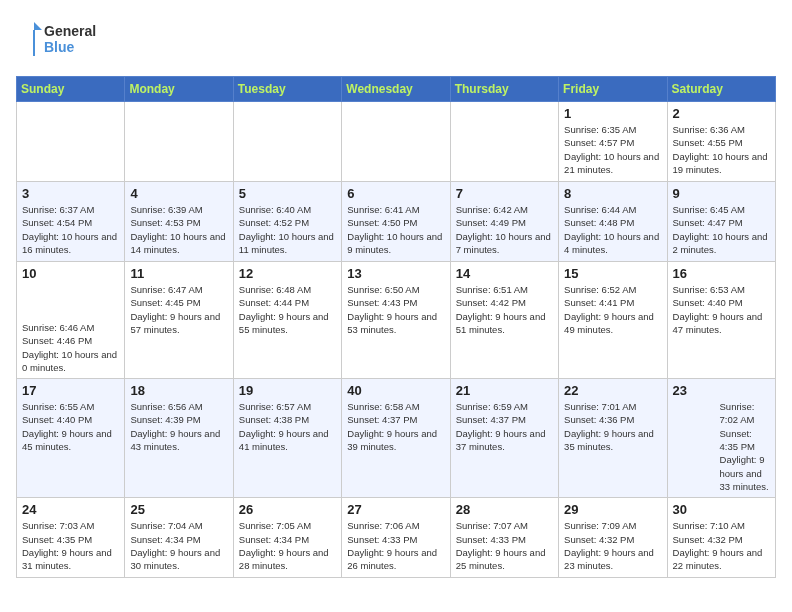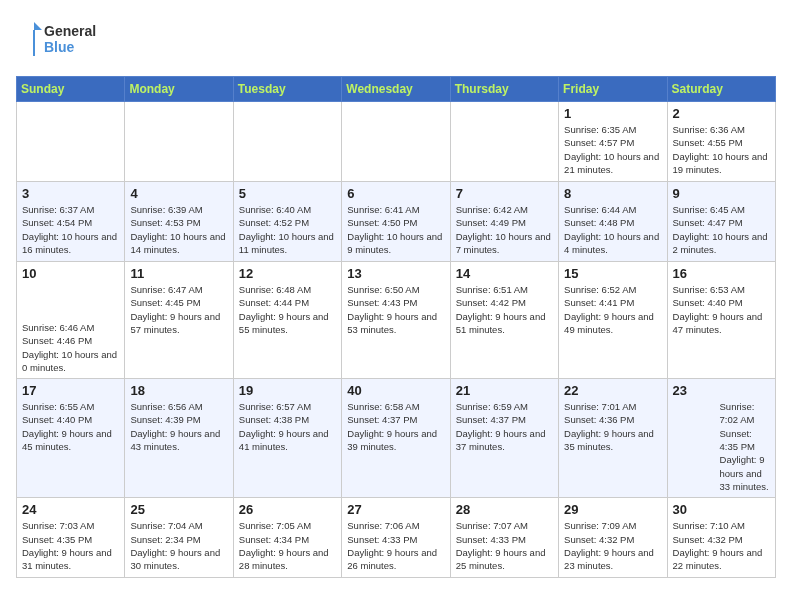--- a/index.html
+++ b/index.html
@@ -262,21 +262,21 @@
       <tr>
         <td>
           <span class="day-number">24</span>
           <div class="day-info" style="white-space: pre-line;">Sunrise: 7:03 AM
 Sunset: 4:35 PM
 Daylight: 9 hours and 31 minutes.</div>
         </td>
         <td>
           <span class="day-number">25</span>
           <div class="day-info" style="white-space: pre-line;">Sunrise: 7:04 AM
-Sunset: 2:34 PM
+Sunset: 4:34 PM
 Daylight: 9 hours and 30 minutes.</div>
         </td>
         <td>
           <span class="day-number">26</span>
           <div class="day-info" style="white-space: pre-line;">Sunrise: 7:05 AM
 Sunset: 4:34 PM
 Daylight: 9 hours and 28 minutes.</div>
         </td>
         <td>
           <span class="day-number">27</span>

